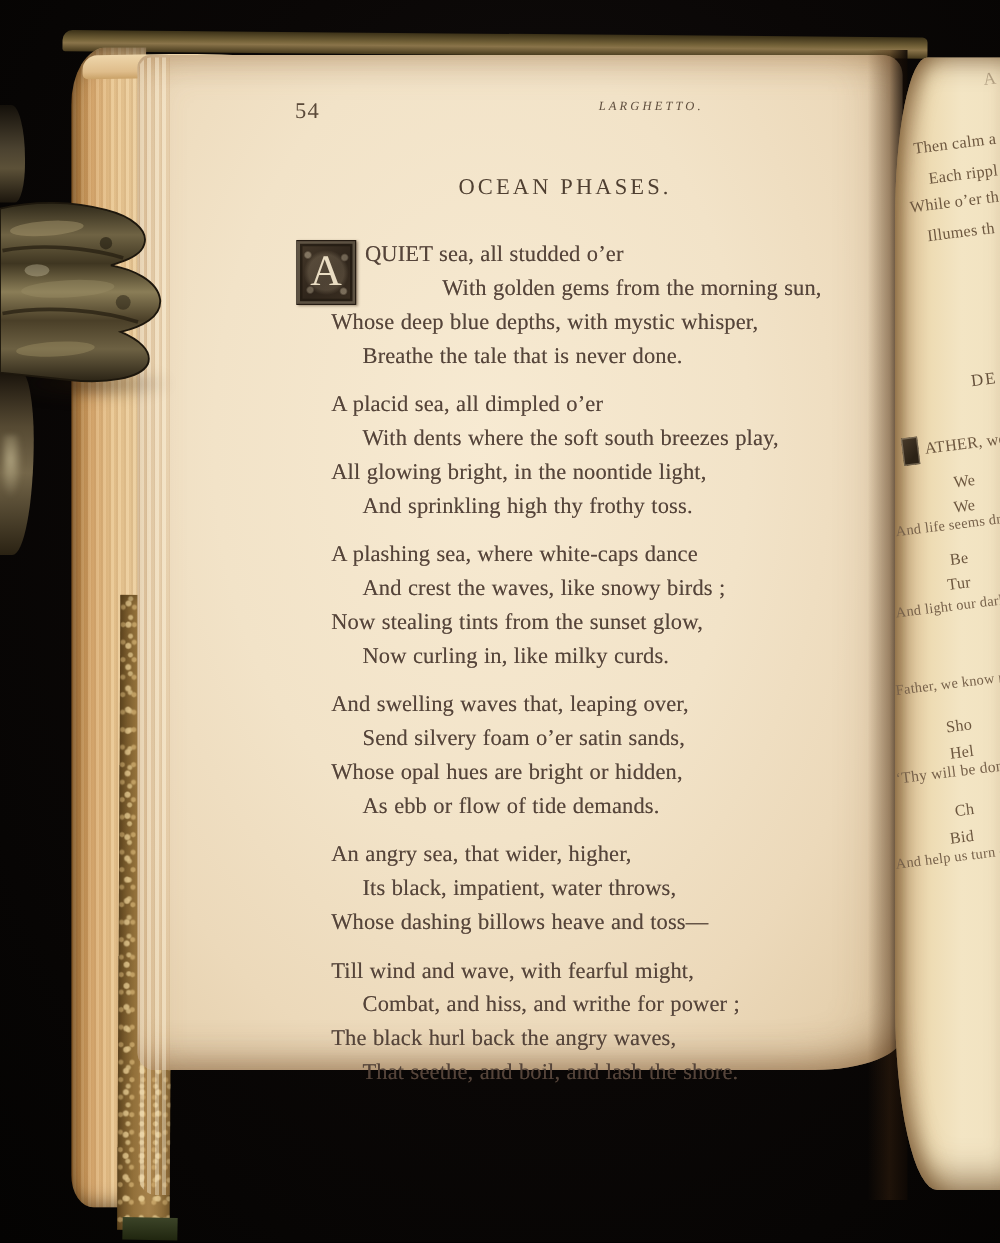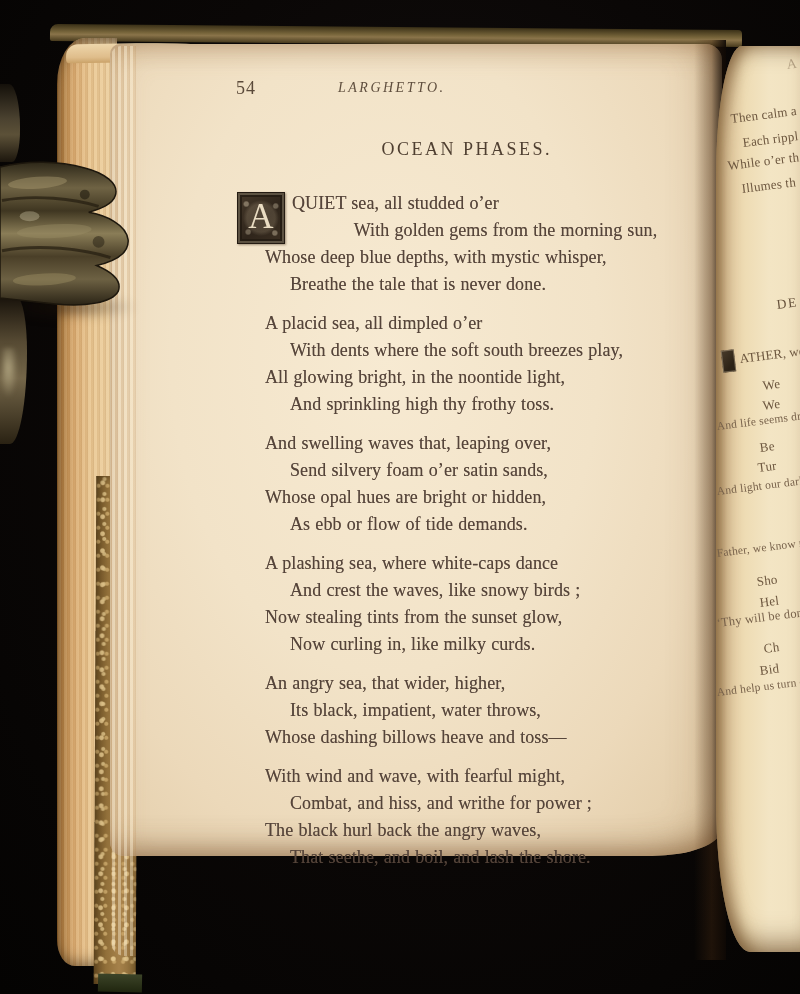--- a/index.html
+++ b/index.html
@@ -116,25 +116,25 @@
     transform:rotate(-7deg);
   }
   .rp-faint { opacity:.45; }
 
   
   .page-head-num {
     position:absolute; left:126px; top:34px;
     font-size:18px; color:#5a4939; letter-spacing:1px;
   }
   .page-head-title {
-    position:absolute; left:228px; top:36px; width:200px; text-align:left;
-    font-size:14px; font-style:italic; letter-spacing:2.5px; color:#5f4e3e;
+    position:absolute; left:253px; top:36px; width:200px; text-align:right;
+    font-size:10px; font-style:italic; letter-spacing:2.5px; color:#5f4e3e;
   }
   .poem-title {
-    position:absolute; left:242px; top:95px; width:200px; text-align:right;
+    position:absolute; left:242px; top:95px; width:200px; text-align:center;
     font-size:18px; font-weight:normal; letter-spacing:2.5px; color:#4f3f31; margin:0;
   }
   .poem {
     position:absolute; left:127px; top:146px; width:470px;
     font-size:18px; color:#55443a; letter-spacing:.1px; word-spacing:.5px;
   }
   .stanza { margin:0 0 12px 0; }
   .line { line-height:27px; white-space:nowrap; text-shadow:0 0 .5px rgba(86,69,54,.55);padding-left:28px; }
   .indent  { text-indent:25px; }
   .indent2 { text-indent:12px;text-align:center; }
@@ -184,41 +184,41 @@
       </div>
 
       <div class="stanza">
         <div class="line">A placid sea, all dimpled o’er</div>
         <div class="line indent">With dents where the soft south breezes play,</div>
         <div class="line">All glowing bright, in the noontide light,</div>
         <div class="line indent">And sprinkling high thy frothy toss.</div>
       </div>
 
       <div class="stanza">
+        <div class="line">A plashing sea, where white-caps dance</div>
+        <div class="line indent">And crest the waves, like snowy birds ;</div>
+        <div class="line">Now stealing tints from the sunset glow,</div>
+        <div class="line indent">Now curling in, like milky curds.</div>
+      </div>
+
+      <div class="stanza">
         <div class="line">And swelling waves that, leaping over,</div>
         <div class="line indent">Send silvery foam o’er satin sands,</div>
         <div class="line">Whose opal hues are bright or hidden,</div>
         <div class="line indent">As ebb or flow of tide demands.</div>
       </div>
 
       <div class="stanza">
-        <div class="line">A plashing sea, where white-caps dance</div>
-        <div class="line indent">And crest the waves, like snowy birds ;</div>
-        <div class="line">Now stealing tints from the sunset glow,</div>
-        <div class="line indent">Now curling in, like milky curds.</div>
-      </div>
-
-      <div class="stanza">
         <div class="line">An angry sea, that wider, higher,</div>
         <div class="line indent">Its black, impatient, water throws,</div>
         <div class="line">Whose dashing billows heave and toss—</div>
       </div>
 
       <div class="stanza">
-        <div class="line">With wind and wave, with fearful might,</div>
+        <div class="line">Till wind and wave, with fearful might,</div>
         <div class="line indent">Combat, and hiss, and writhe for power ;</div>
         <div class="line">The black hurl back the angry waves,</div>
         <div class="line indent">That seethe, and boil, and lash the shore.</div>
       </div>
 
     </div>
   </div>
 
   <div class="clasp-shadow"></div>
   <div class="metal-frag-top"></div>

